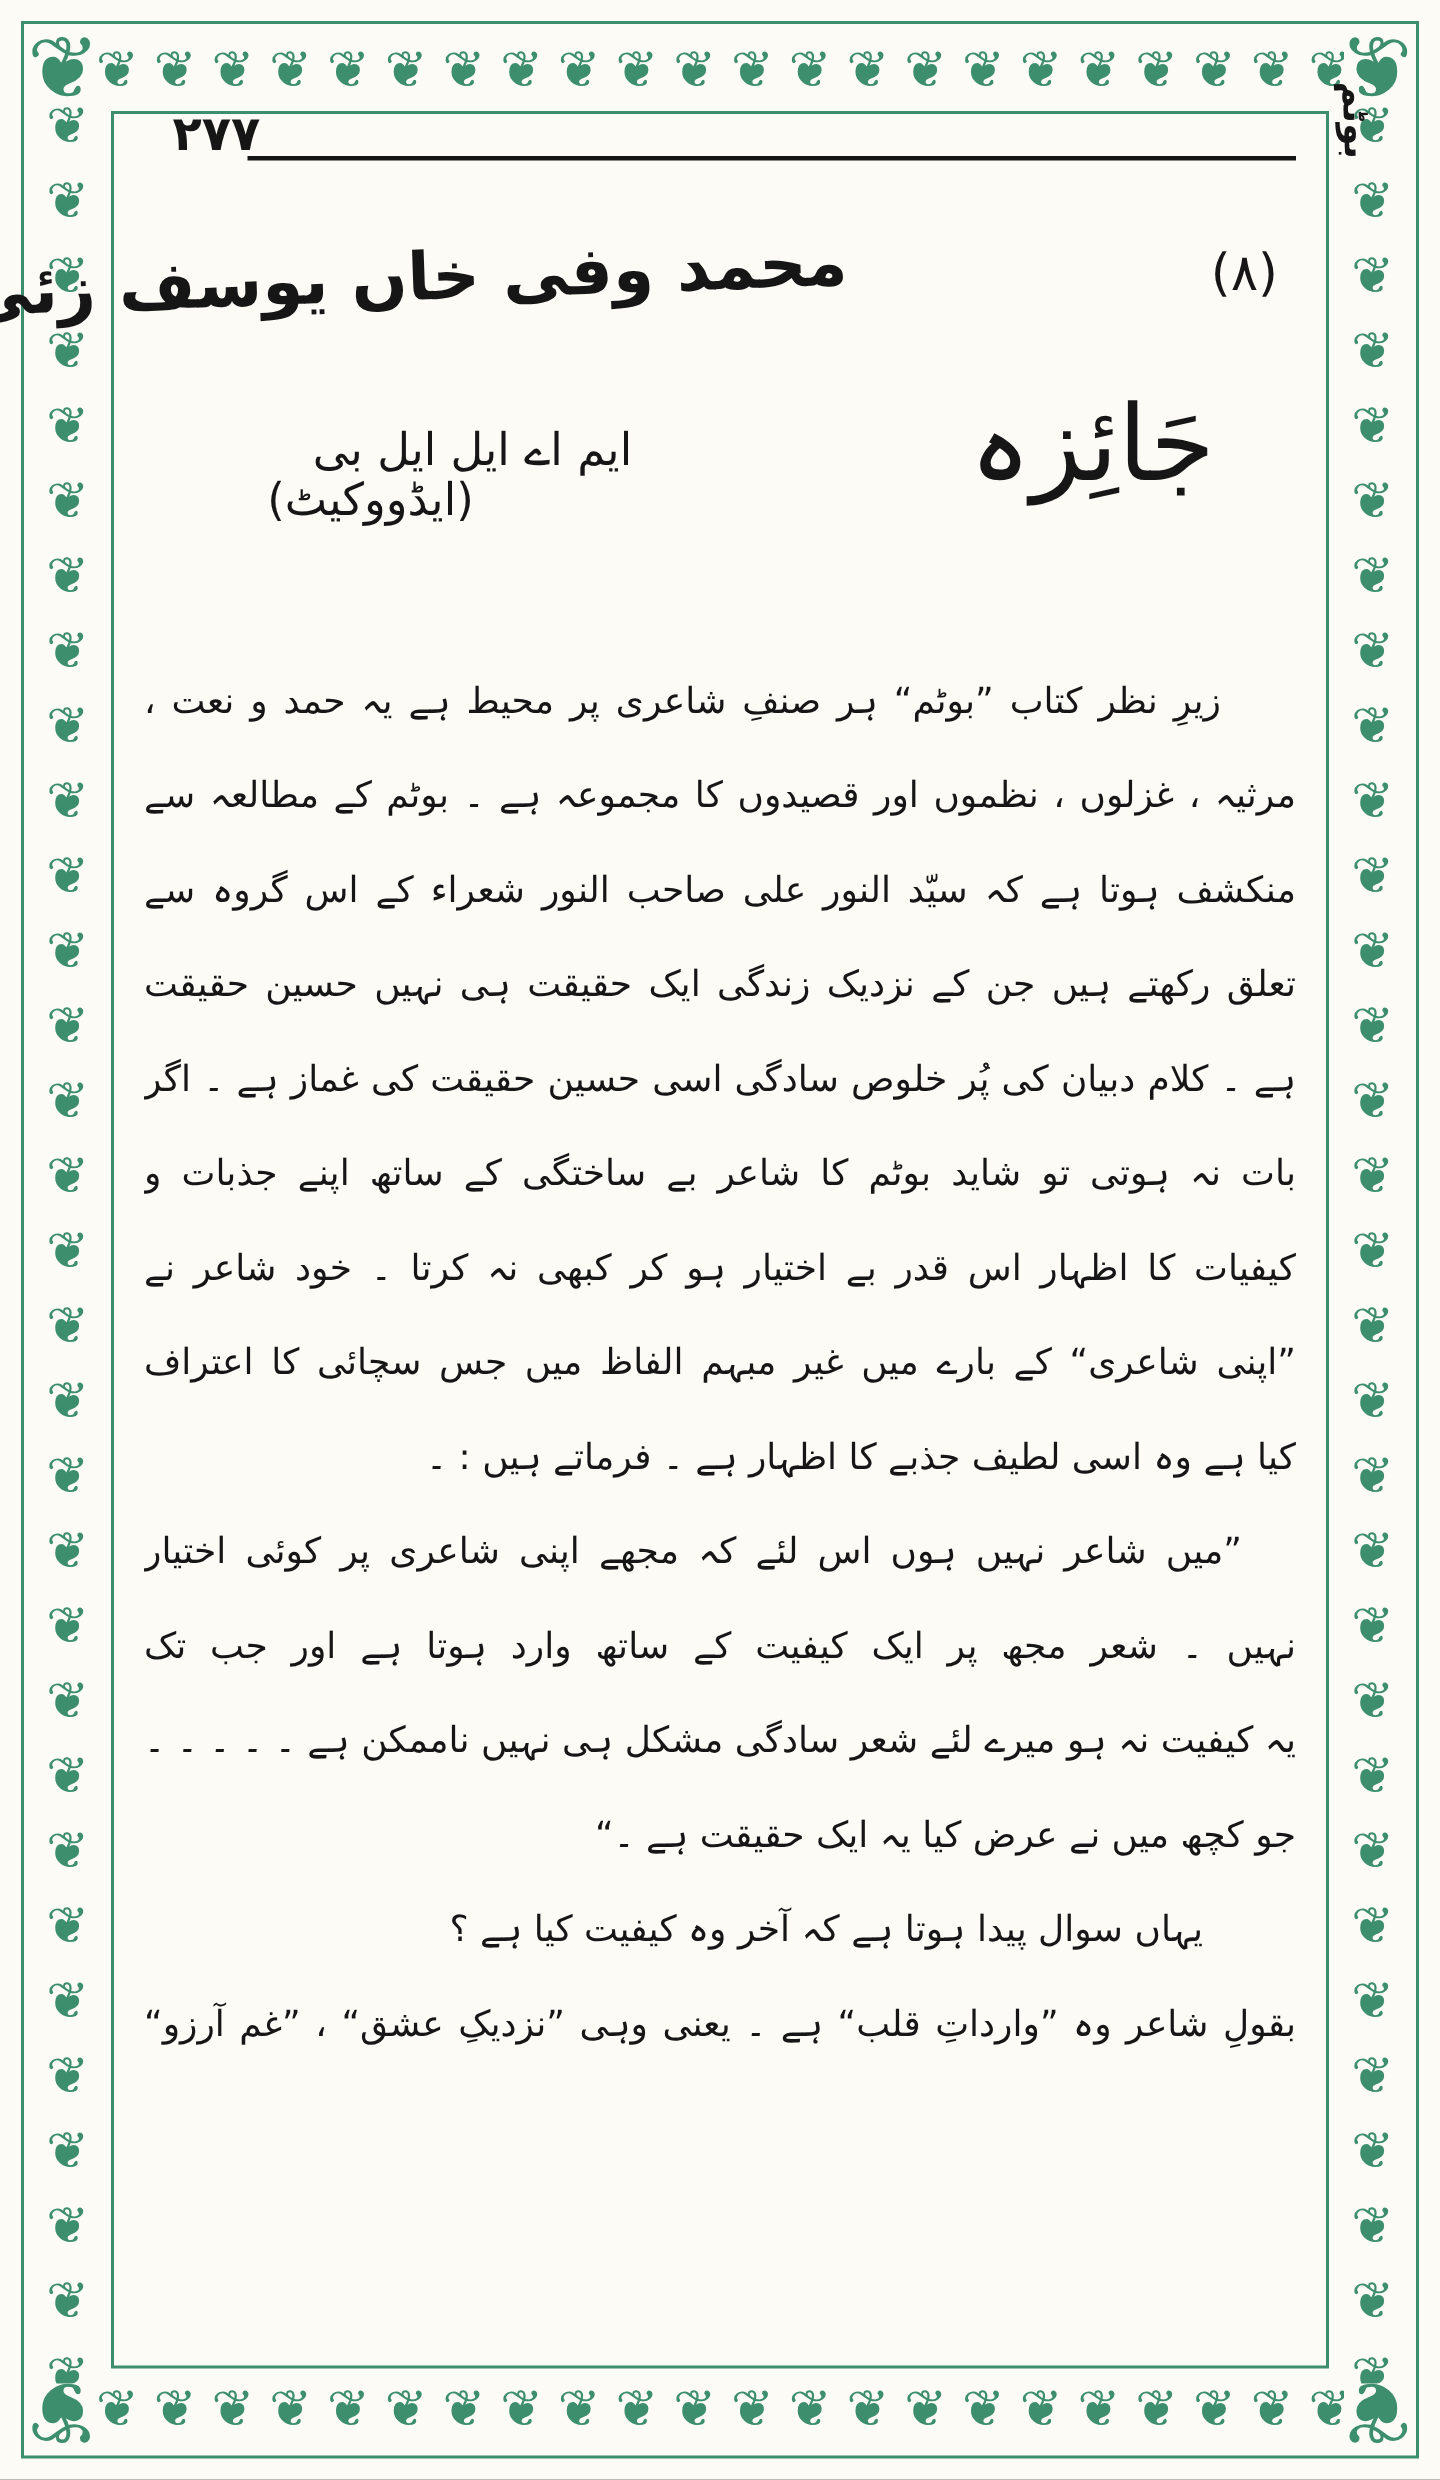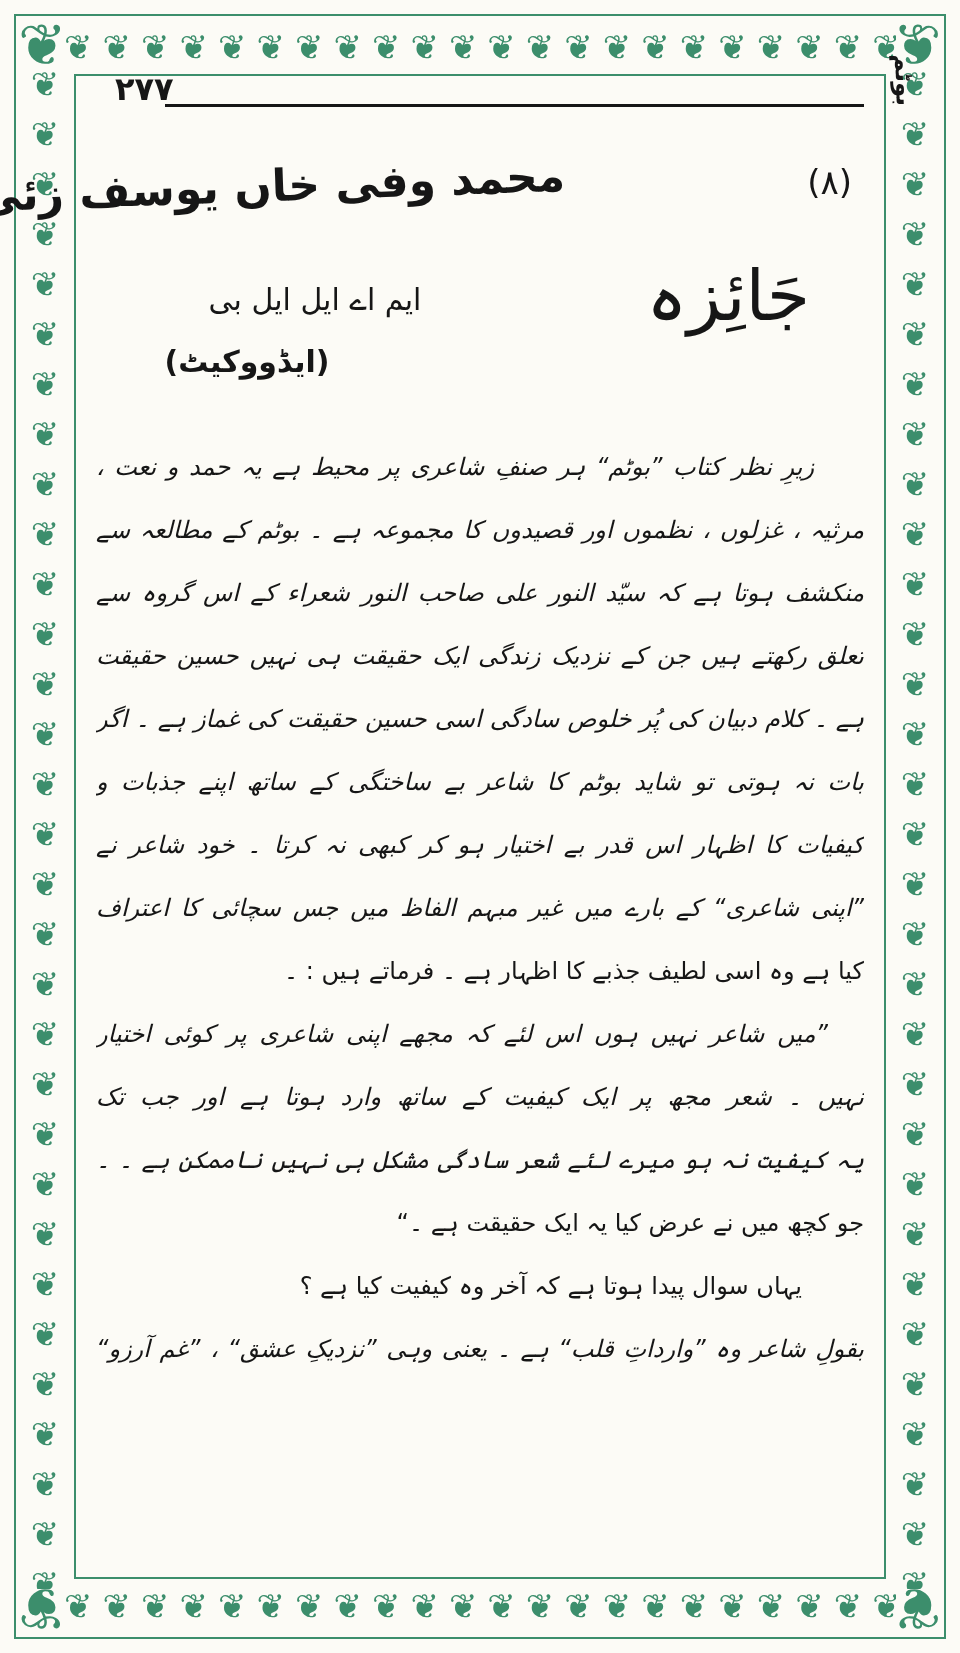--- a/index.html
+++ b/index.html
@@ -50,40 +50,40 @@
   .author-name{
     position:absolute;top:158px;left:95px;width:470px;
     font-size:44px;font-weight:bold;direction:rtl;text-align:center;
     transform:rotate(-2deg);white-space:nowrap;
   }
   .author-degrees{
     position:absolute;top:266px;left:160px;width:310px;
     font-size:30px;font-weight:normal;direction:rtl;text-align:center;white-space:nowrap;margin-top:16px;
   }
   .author-role{
-    position:absolute;top:344px;left:112px;width:270px;
-    font-size:30px;font-weight:bold;direction:rtl;text-align:center;white-space:nowrap;
+    position:absolute;top:316px;left:112px;width:270px;
+    font-size:30px;font-weight:normal;direction:rtl;text-align:center;white-space:nowrap;
   }
 
   
   .heading{
     position:absolute;top:258px;right:150px;
     font-size:70px;font-weight:normal;direction:rtl;line-height:1.1;
   }
 
   
   .body-text{
     position:absolute;top:436px;left:96px;right:96px;
     direction:rtl;color:var(--ink);
   }
   .tline{
     font-size:24px;line-height:63px;height:63px;
     overflow:hidden;text-align:right;
   }
-  .jfull{text-align:justify;text-align-last:justify;font-style:italic;}
+  .jfull{text-align:justify;text-align-last:justify;}
   .ind-md{padding-right:36px;}
   .ind-lg{padding-right:50px;}
   .ind-xl{padding-right:62px;}
 </style>
 </head>
 <body>
 
 <div class="page">
 
   <div class="rule-outer"></div>

